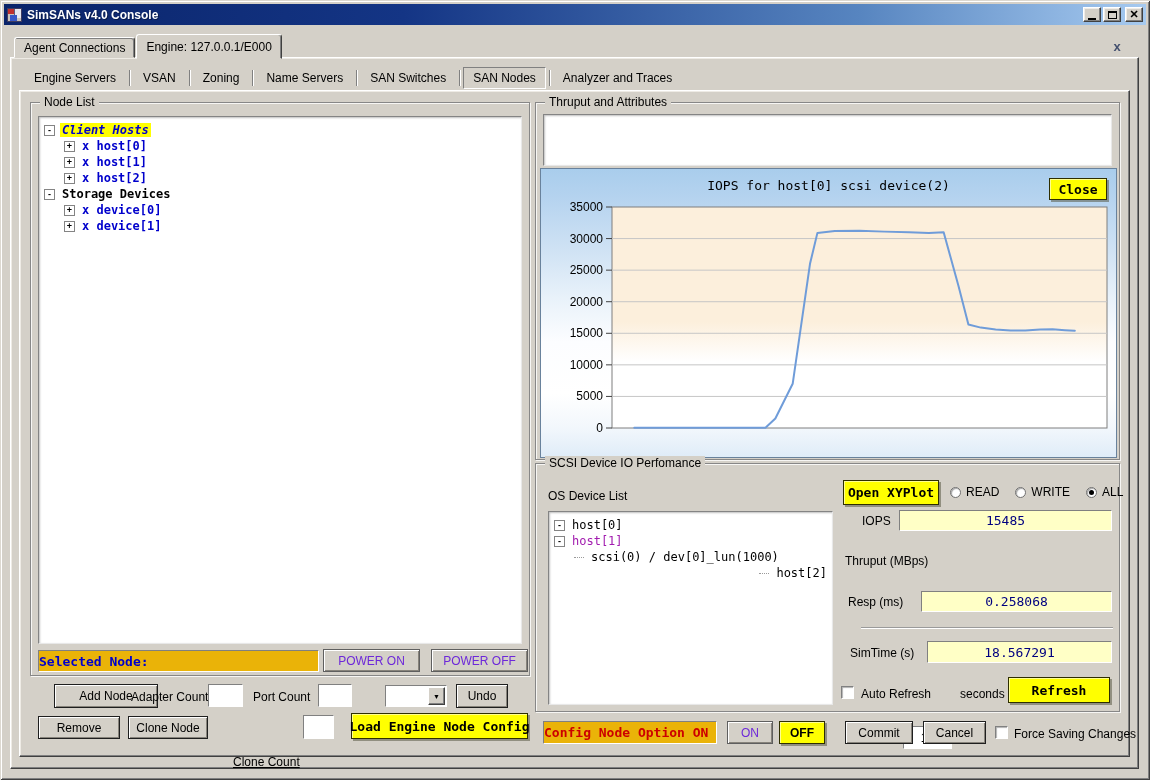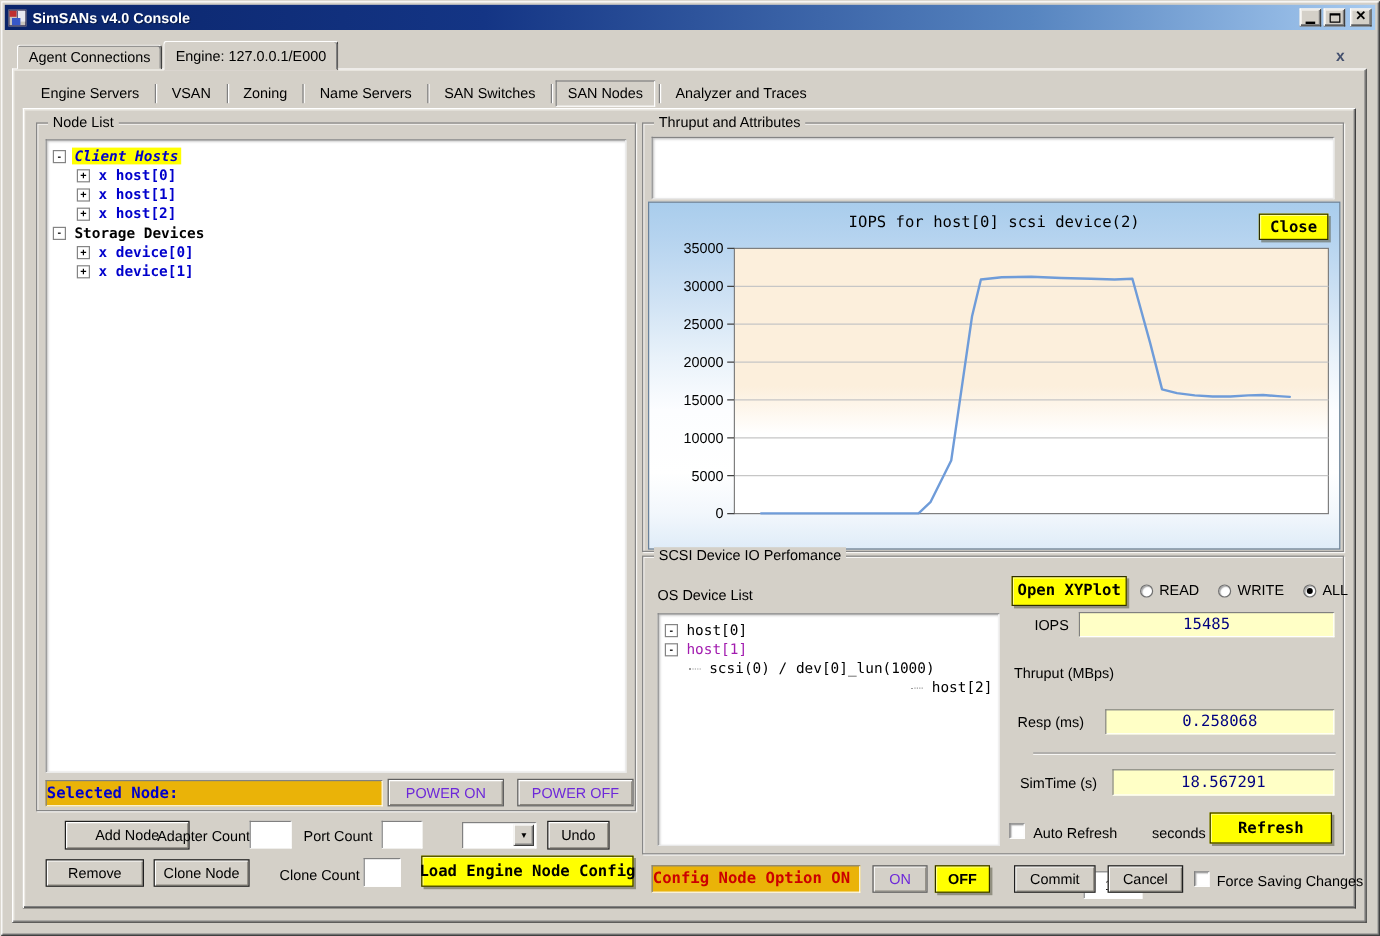--- a/index.html
+++ b/index.html
@@ -200,21 +200,21 @@
   <div class="btn" style="left:456px; top:684px; width:52px; height:24px;">
       <span>Undo</span>
     </div>
 
   <div class="btn" style="left:38px; top:716px; width:82px; height:23px;">
       <span>Remove</span>
     </div>
   <div class="btn" style="left:128px; top:716px; width:80px; height:23px;">
       <span>Clone Node</span>
     </div>
-  <span class="lbl" style="left:233px; top:722px;">Clone Count</span>
+  <span class="lbl" style="left:233px; top:755px;text-decoration:underline;">Clone Count</span>
   <input class="input-box" style="left: 303px; top: 715px; width: 31px; height: 24px;" value="">
   <div class="btn-yellow" style="left:351px; top:713px; width:177px; height:26px;">
       <span>Load Engine Node Config</span>
     </div>
 
   <div class="groupbox" style="left:535px; top:102px; width:585px; height:358px;">
     <span class="gb-label">Thruput and Attributes</span>
   </div>
   <div class="settings-box" style="left:543px; top:114px; width:569px; height:52px;"></div>
 

